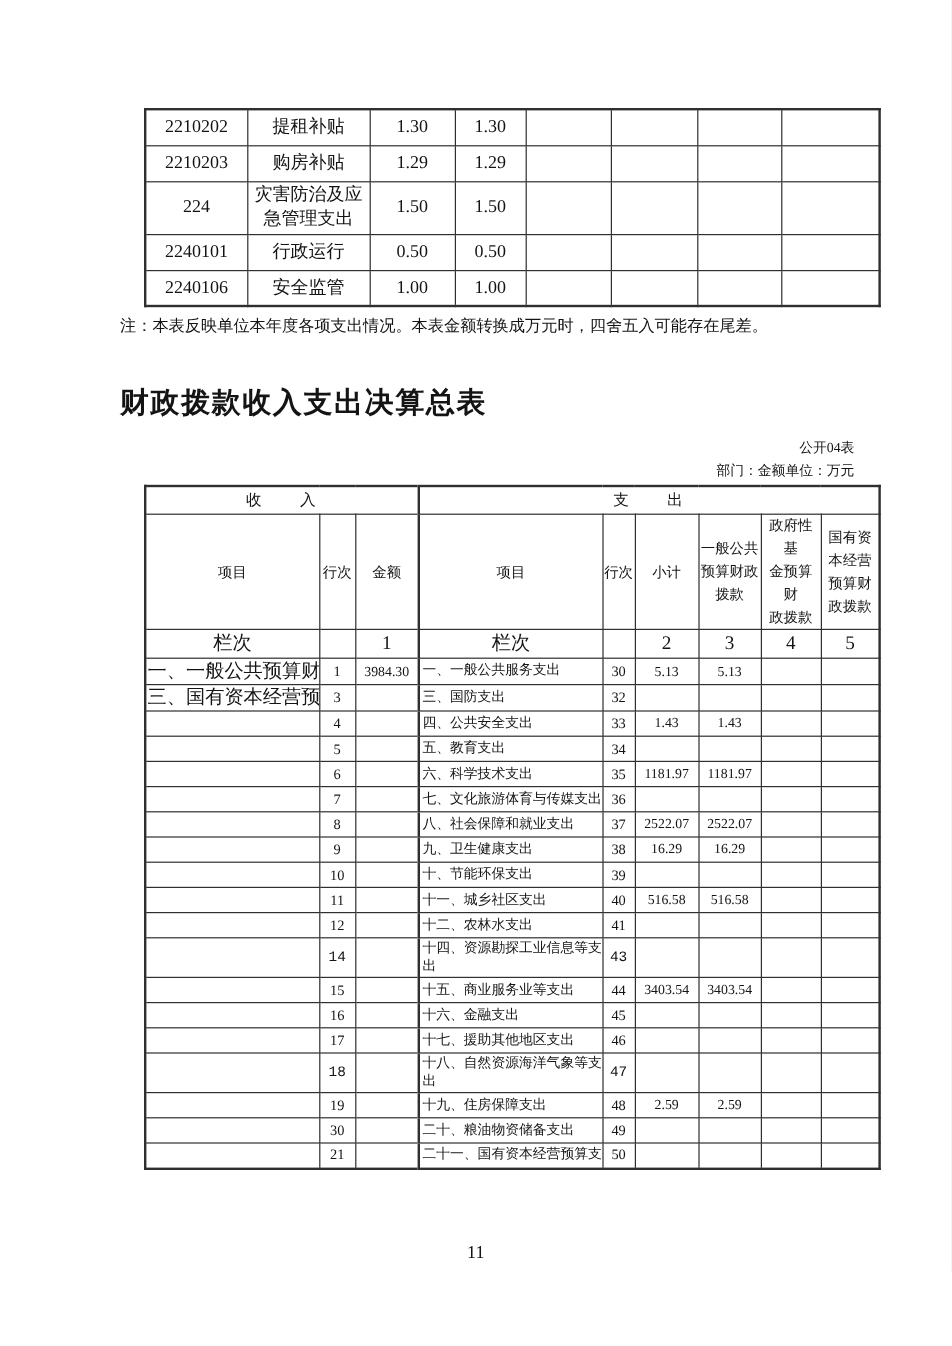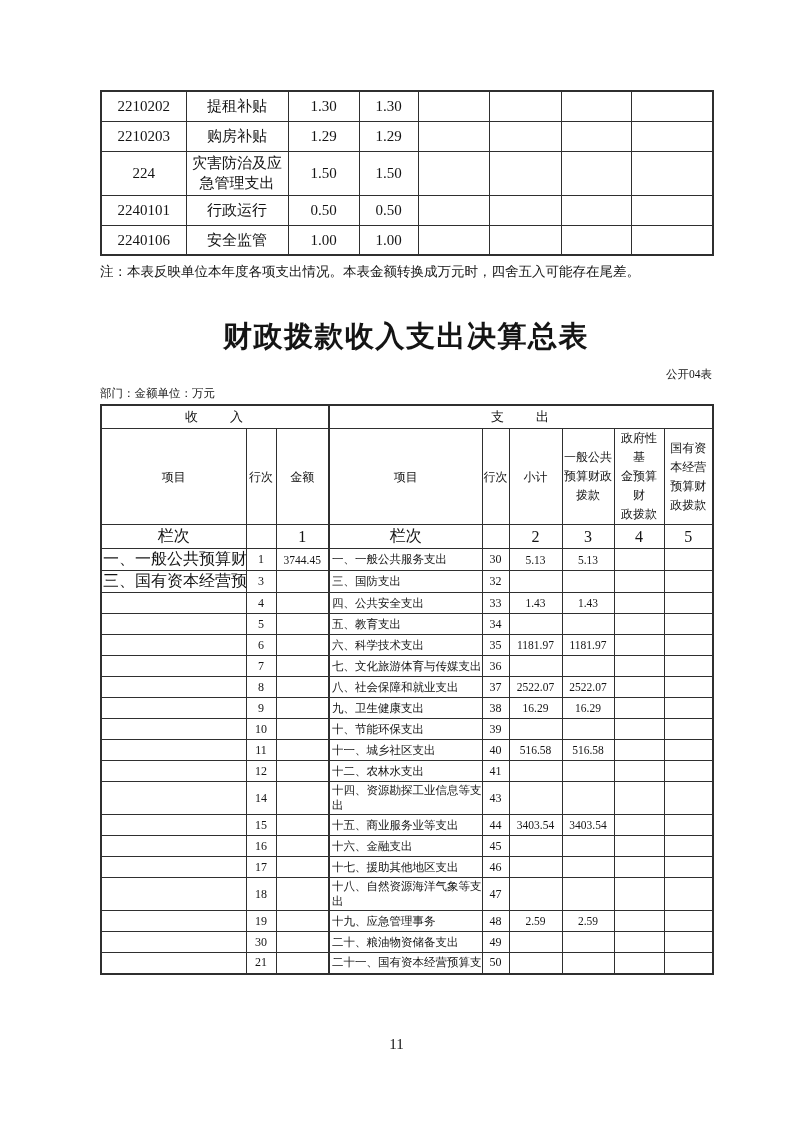--- a/index.html
+++ b/index.html
@@ -2,56 +2,56 @@
 <html><head>
 <meta charset="utf-8">
 <style>
   html,body{margin:0;padding:0;background:#e8e8e8;}
   .page{
     width:793px;height:1122px;background:#ffffff;position:relative;
     font-family:"Liberation Serif","DejaVu Serif",serif;color:#141414;
     margin:0 auto;overflow:hidden;
   }
   .content{position:absolute;left:100px;top:0;width:612px;}
-  table{border-collapse:collapse;table-layout:fixed;}
+  table{border-collapse:collapse;table-layout:fixed;margin-left:20px;}
   td,th{overflow:hidden;font-weight:normal;}
 
   
   #top-table{margin-top:90px;width:612px;border:2px solid #2f2f2f;}
   #top-table td{
     border:1px solid #2f2f2f;text-align:center;vertical-align:middle;
     font-size:15px;padding:1px 2px;line-height:1.35;
   }
   #top-table tr.t-single{height:30px;}
   #top-table tr.t-tall{height:44px;}
 
   
   .note{font-size:13.5px;margin:6px 0 0 0;line-height:19px;}
 
   
   .main-title{
-    margin:40px 0 0 0;text-align:center;
+    margin:40px 0 0 0;
     font-family:"Liberation Sans","DejaVu Sans",sans-serif;
-    font-weight:700;font-size:29px;letter-spacing:1.5px;line-height:30px;
+    font-weight:700;font-size:24px;letter-spacing:1.5px;line-height:30px;
   }
   .meta-right{margin-top:16px;text-align:right;font-size:11.5px;line-height:15px;}
-  .meta-row{margin-top:4px;display:flex;justify-content:flex-start;
+  .meta-row{margin-top:4px;display:flex;justify-content:flex-end;
     font-size:11.5px;line-height:15px;}
 
   
   #main-table{margin-top:3px;width:612px;border:2px solid #2f2f2f;}
   #main-table td,#main-table th{border:1px solid #2f2f2f;vertical-align:middle;}
   #main-table .hdr-ab{height:20px;text-align:center;font-size:13px;letter-spacing:2px;}
   #main-table th.expense{border-left-width:2px;}
   #main-table td:nth-child(4),#main-table tr.cols th:nth-child(4){border-left-width:2px;}
   #main-table tr.cols th{height:76px;text-align:center;font-size:12px;line-height:18px;padding:0 1px;}
   #main-table tr.cols th.pre{white-space:pre-line;line-height:19px;}
   #main-table tr.lanci td{height:20px;text-align:center;font-size:16px;}
   #main-table tbody tr.r-single{height:21px;}
-  #main-table tbody tr.r-tall{height:33px;}
+  #main-table tbody tr.r-tall{height:33px;font-family:Liberation Mono, monospace;}
   #main-table td.lbl-l{font-size:16px;text-align:center;padding:0 1px;white-space:nowrap;}
   #main-table td.lbl-r{font-size:11.5px;text-align:left;padding:0 0 0 2px;
     white-space:pre-line;line-height:15px;}
   #main-table td.rnum{text-align:center;font-size:12px;}
   #main-table td.amt{text-align:center;font-size:11.5px;}
 
   .pageno{position:absolute;top:1036px;left:0;width:100%;
     text-align:center;font-size:15px;}
 </style>
 </head>
@@ -180,21 +180,21 @@
             <td>栏次</td>
             <td></td>
             <td>2</td>
             <td>3</td>
             <td>4</td>
             <td>5</td>
           </tr>
           <tr class="r-single">
             <td class="lbl-l">一、一般公共预算财政拨款</td>
             <td class="rnum">1</td>
-            <td class="amt">3744.45</td>
+            <td class="amt">3984.30</td>
             <td class="lbl-r">一、一般公共服务支出</td>
             <td class="rnum">30</td>
             <td class="amt">5.13</td>
             <td class="amt">5.13</td>
             <td class="amt"></td>
             <td class="amt"></td>
           </tr>
           <tr class="r-single">
             <td class="lbl-l">三、国有资本经营预算财政拨款</td>
             <td class="rnum">3</td>
@@ -359,21 +359,21 @@
             <td class="rnum">47</td>
             <td class="amt"></td>
             <td class="amt"></td>
             <td class="amt"></td>
             <td class="amt"></td>
           </tr>
           <tr class="r-single">
             <td class="lbl-l"></td>
             <td class="rnum">19</td>
             <td class="amt"></td>
-            <td class="lbl-r">十九、应急管理事务</td>
+            <td class="lbl-r">十九、住房保障支出</td>
             <td class="rnum">48</td>
             <td class="amt">2.59</td>
             <td class="amt">2.59</td>
             <td class="amt"></td>
             <td class="amt"></td>
           </tr>
           <tr class="r-single">
             <td class="lbl-l"></td>
             <td class="rnum">30</td>
             <td class="amt"></td>

